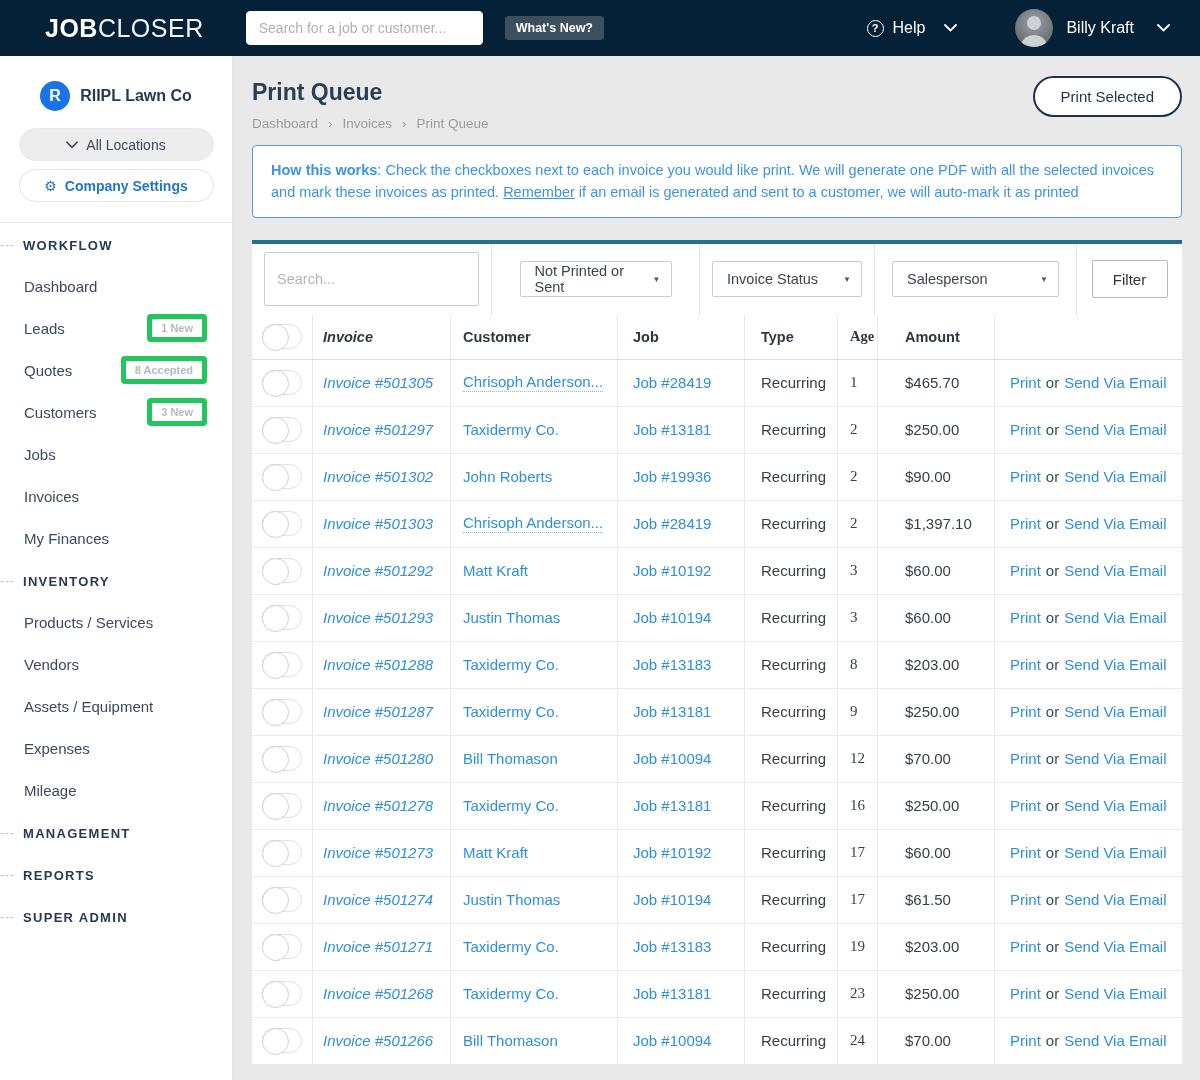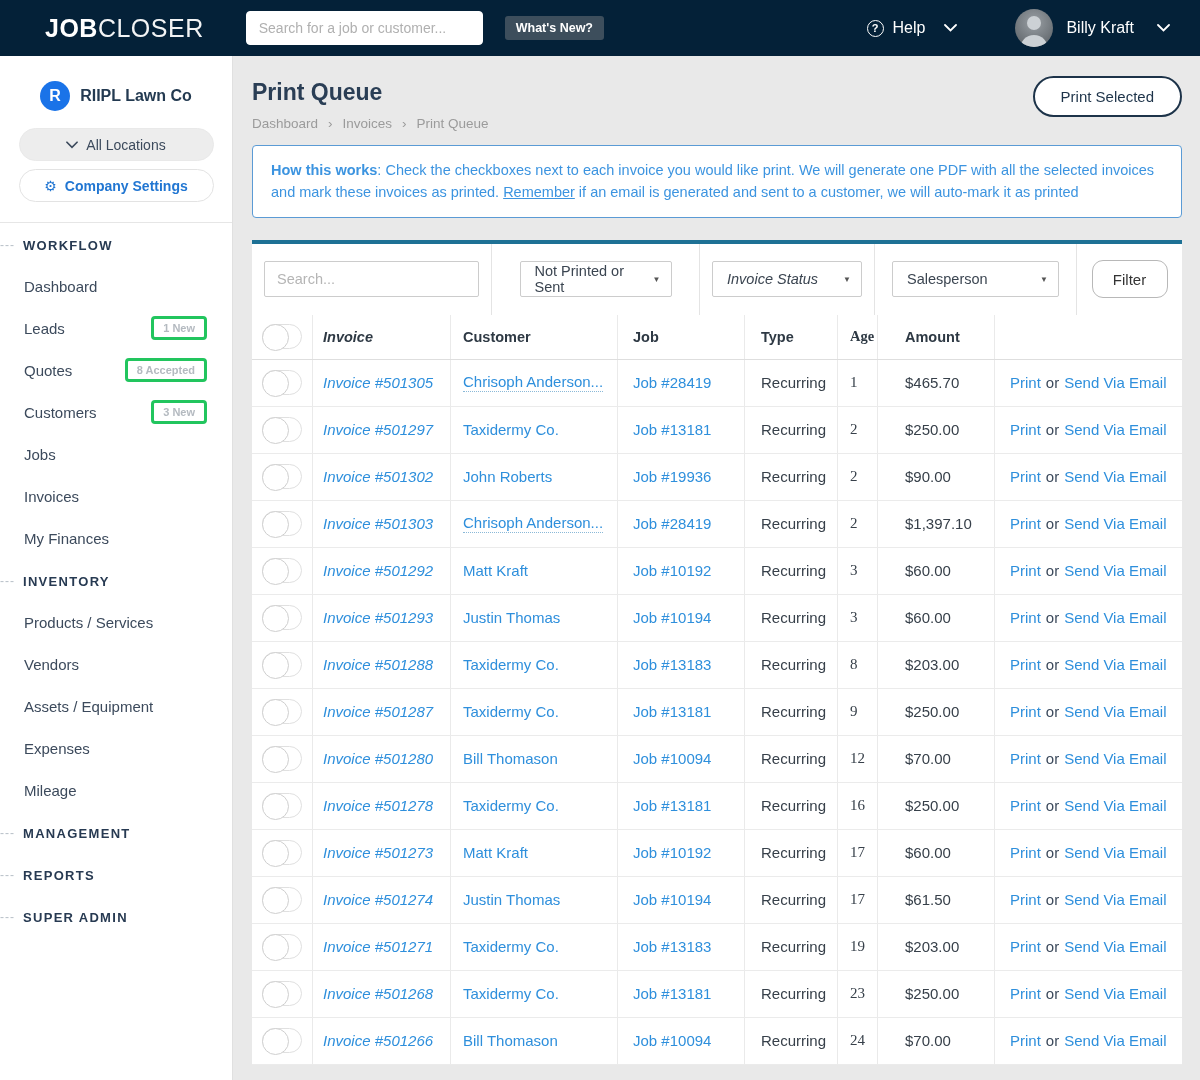--- a/index.html
+++ b/index.html
@@ -59,21 +59,21 @@
   }
   .locations { background: #ededed; border: 1px solid #e9e9e9; color: #3c4a5c; margin-top: 17px; }
   .settings { background: #fff; border: 1px solid #e3e3e3; color: #2176d2; margin-top: 8px; font-weight: 600; }
   .gear { font-size: 14px; line-height: 1; }
   .sidebar-divider { border-top: 1px solid #e6e6e6; margin-top: 20px; }
   .nav-section { display: flex; align-items: center; height: 40px; margin-top: 2px; }
   .dash-icon { width: 16px; overflow: hidden; color: #b9c1c9; font-size: 12px; letter-spacing: 1px; white-space: nowrap; }
   .nav-section-label { color: #273a52; font-weight: 700; font-size: 13px; letter-spacing: 1.3px; margin-left: 7px; }
   .nav-item { height: 42px; display: flex; align-items: center; margin-left: 24px; font-size: 15px; color: #3c4a5c; cursor: pointer; }
   .nav-badge {
-    margin-left: auto; margin-right: 25px; border: 3px solid #22c55e; color: #b4bac0;
+    margin-left: auto; margin-right: 25px; border: 5px solid #22c55e; color: #b4bac0;
     font-size: 11px; font-weight: 700; padding: 3px 9px; border-radius: 4px; white-space: nowrap;
   }
   
   .page-header { display: flex; justify-content: space-between; align-items: flex-start; }
   h1 { font-size: 23px; color: #2a3e55; font-weight: 700; margin-top: 7px; }
   .breadcrumb { margin-top: 10px; font-size: 13.5px; color: #9b9b9b; display: flex; align-items: center; gap: 10px; }
   .breadcrumb .bc-link { cursor: pointer; }
   .print-selected {
     margin-top: 4px; background: #fff; border: 2px solid #1d3349; color: #1d3349;
     font-size: 15px; border-radius: 21px; height: 41px; padding: 0 26px; cursor: pointer; font-family: inherit;
@@ -85,33 +85,33 @@
   }
   .info-box .bold { font-weight: 700; }
   .info-box .u { text-decoration: underline; }
   
   .card { margin-top: 22px; background: #fff; border-top: 4px solid #1e7195; }
   .filter-bar { display: flex; align-items: center; height: 71px; }
   .f-sec { height: 100%; display: flex; align-items: center; justify-content: center; border-right: 1px solid #e4e4e4; }
   .fs1 { width: 240px; } .fs2 { width: 208px; } .fs3 { width: 175px; } .fs4 { width: 202px; }
   .fs5 { flex: 1; border-right: none; }
   .tbl-search {
-    width: 215px; height: 36px; border: 1px solid #ccc; border-radius: 2px; padding: 0 12px;
+    width: 215px; height: 54px; border: 1px solid #ccc; border-radius: 2px; padding: 0 12px;
     font-size: 14.5px; font-family: inherit; color: #333; outline: none;
   }
   .tbl-search::placeholder { color: #b5b5b5; }
   .select {
     height: 36px; border: 1px solid #ccc; border-radius: 2px; background: #fff;
     display: flex; align-items: center; justify-content: space-between; padding: 0 10px 0 14px;
     font-size: 14.5px; color: #3b4551; cursor: pointer;
   }
-  .sel1 { width: 152px; } .sel2 { width: 150px; font-style: italic; } .sel3 { width: 167px; }
+  .sel1 { width: 152px; } .sel2 { width: 150px; } .sel3 { width: 167px; }
   .sel-arr { font-size: 8px; color: #555; margin-left: 8px; }
   .filter-btn {
-    width: 76px; height: 38px; border: 1px solid #b8b8b8; border-radius: 11px; background: #fff;
+    width: 76px; height: 38px; border: 1px solid #b8b8b8; border-radius: 2px; background: #fff;
     font-size: 15px; color: #333; cursor: pointer; font-family: inherit;
   }
   
   .row { display: flex; }
   .c { border-right: 1px solid #eaeaea; display: flex; align-items: center; }
   .c-toggle { width: 61px; justify-content: center; }
   .c-invoice { width: 138px; padding-left: 10px; font-style: italic; }
   .c-customer { width: 167px; padding-left: 12px; }
   .c-job { width: 127px; padding-left: 15px; }
   .c-type { width: 93px; padding-left: 16px; }

